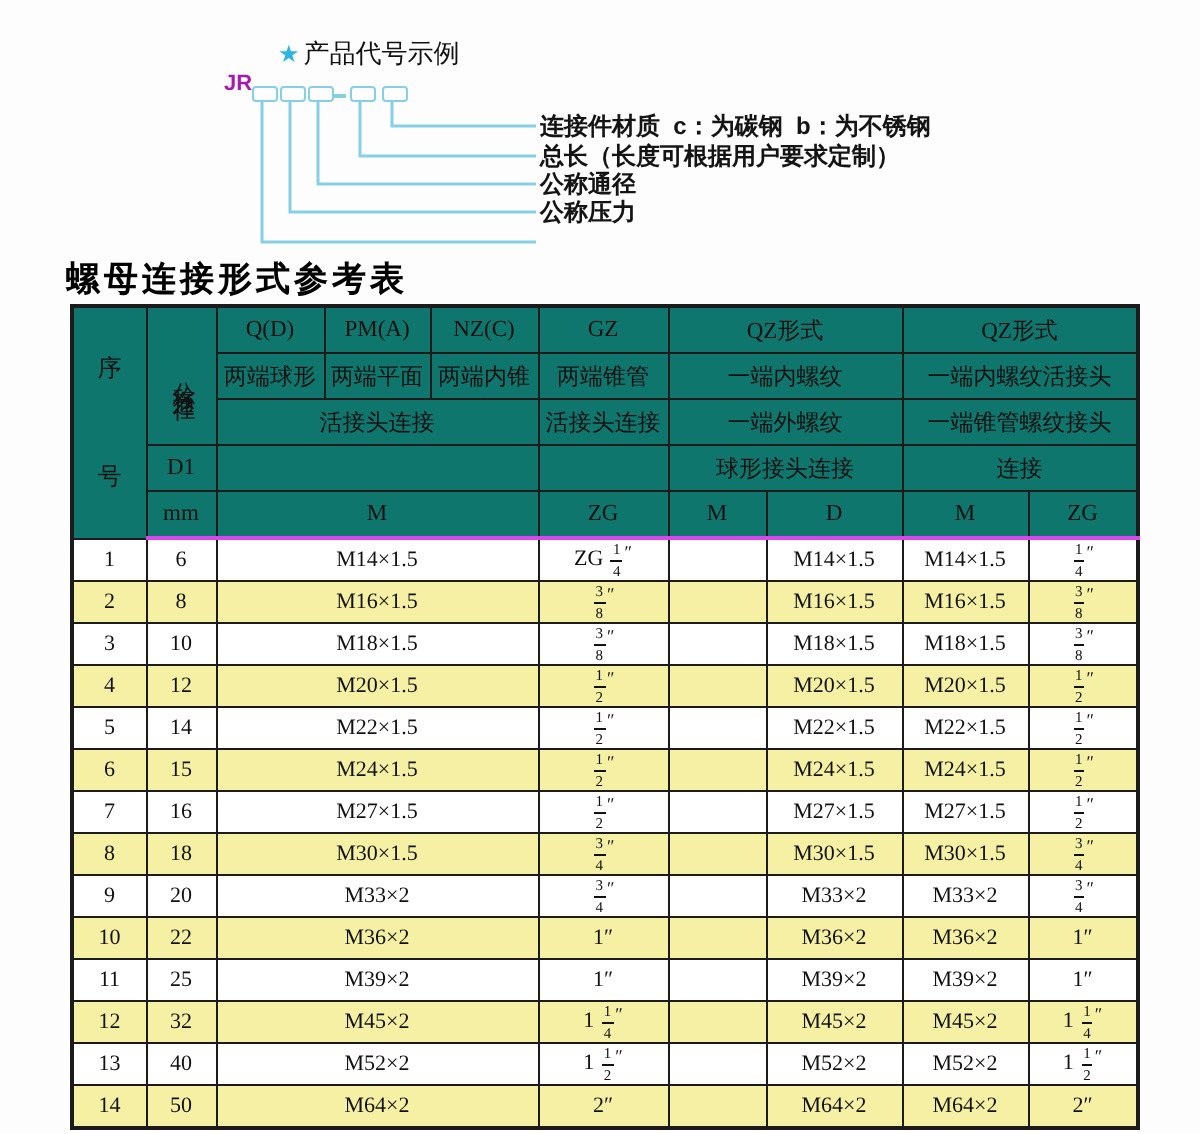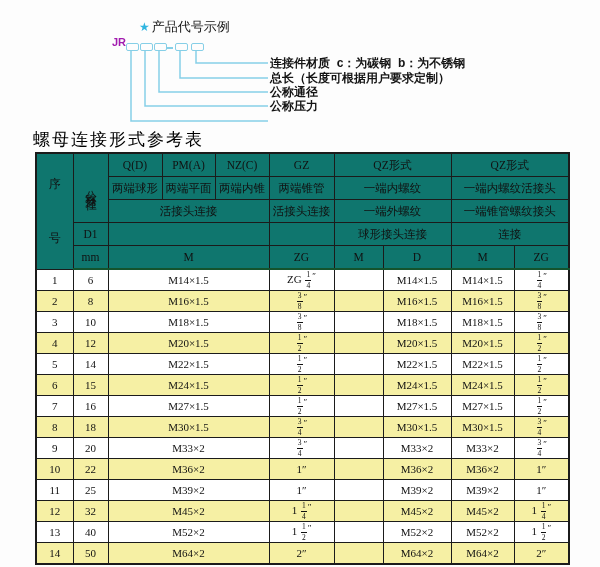--- a/index.html
+++ b/index.html
@@ -13,29 +13,29 @@
   .diagram{position:absolute;left:0;top:0;width:600px;height:148px;}
   .star-title{position:absolute;left:103px;top:18px;font-family:"Liberation Sans","DejaVu Sans",sans-serif;font-weight:normal;font-size:13px;margin-left:36px;}
   .star{color:#2fb5e0;font-size:12px;margin-right:2px;}
   .jr-prefix{position:absolute;left:112px;top:36px;font-family:"Liberation Sans","DejaVu Sans",sans-serif;font-weight:bold;font-size:11px;color:#a21caf;}
   .code-box{position:absolute;top:43px;width:11px;height:6px;border:1.6px solid #86cfe7;border-radius:2px;background:transparent;}
   .code-dash{position:absolute;top:47px;left:166px;width:7px;height:2px;background:#86cfe7;}
   .leader-svg{position:absolute;left:0;top:0;width:600px;height:148px;}
   .diagram-label{position:absolute;left:270px;height:14px;line-height:14px;
     font-family:"Liberation Sans","DejaVu Sans",sans-serif;font-weight:bold;font-size:12px;color:#141414;white-space:pre;}
   
-  .table-title{position:absolute;left:33px;top:128px;font-size:17px;font-weight:normal;letter-spacing:2px;color:#000;}
+  .table-title{position:absolute;left:33px;top:128px;font-size:17px;font-weight:bold;letter-spacing:2px;color:#000;}
   table.ref{position:absolute;left:35px;top:152px;width:533px;border-collapse:collapse;table-layout:fixed;}
   table.ref{border:2px solid #1b1b1b;}
   table.ref th,table.ref td{
     border:1px solid #1b1b1b;text-align:center;vertical-align:middle;
     font-weight:normal;font-size:11.5px;padding:0;overflow:hidden;
   }
   table.ref thead th{background:#0f766e;height:22px;}
-  table.ref thead tr.last-head th{border-bottom:2px solid #14532d;}
+  table.ref thead tr.last-head th{border-bottom:2px solid #d946ef;}
   table.ref tbody td{height:20px;background:#ffffff;font-size:11px;}
   table.ref tbody tr.alt td{background:#f6f0a4;}
   .v-text{writing-mode:vertical-rl;letter-spacing:3px;margin:0 auto;font-size:11.5px;}
   .xuhao-cell{height:100%;}
   .xuhao-inner{display:flex;flex-direction:column;justify-content:space-around;align-items:center;height:108px;font-size:12px;}
   .frac{display:inline-block;text-align:center;vertical-align:middle;line-height:1;font-size:7.5px;margin:0 1px;}
   .frac .num{display:block;border-bottom:1px solid #111;padding:0 1px 1px;}
   .frac .den{display:block;padding-top:1px;}
   .pr{font-size:9px;vertical-align:top;}
 </style>

